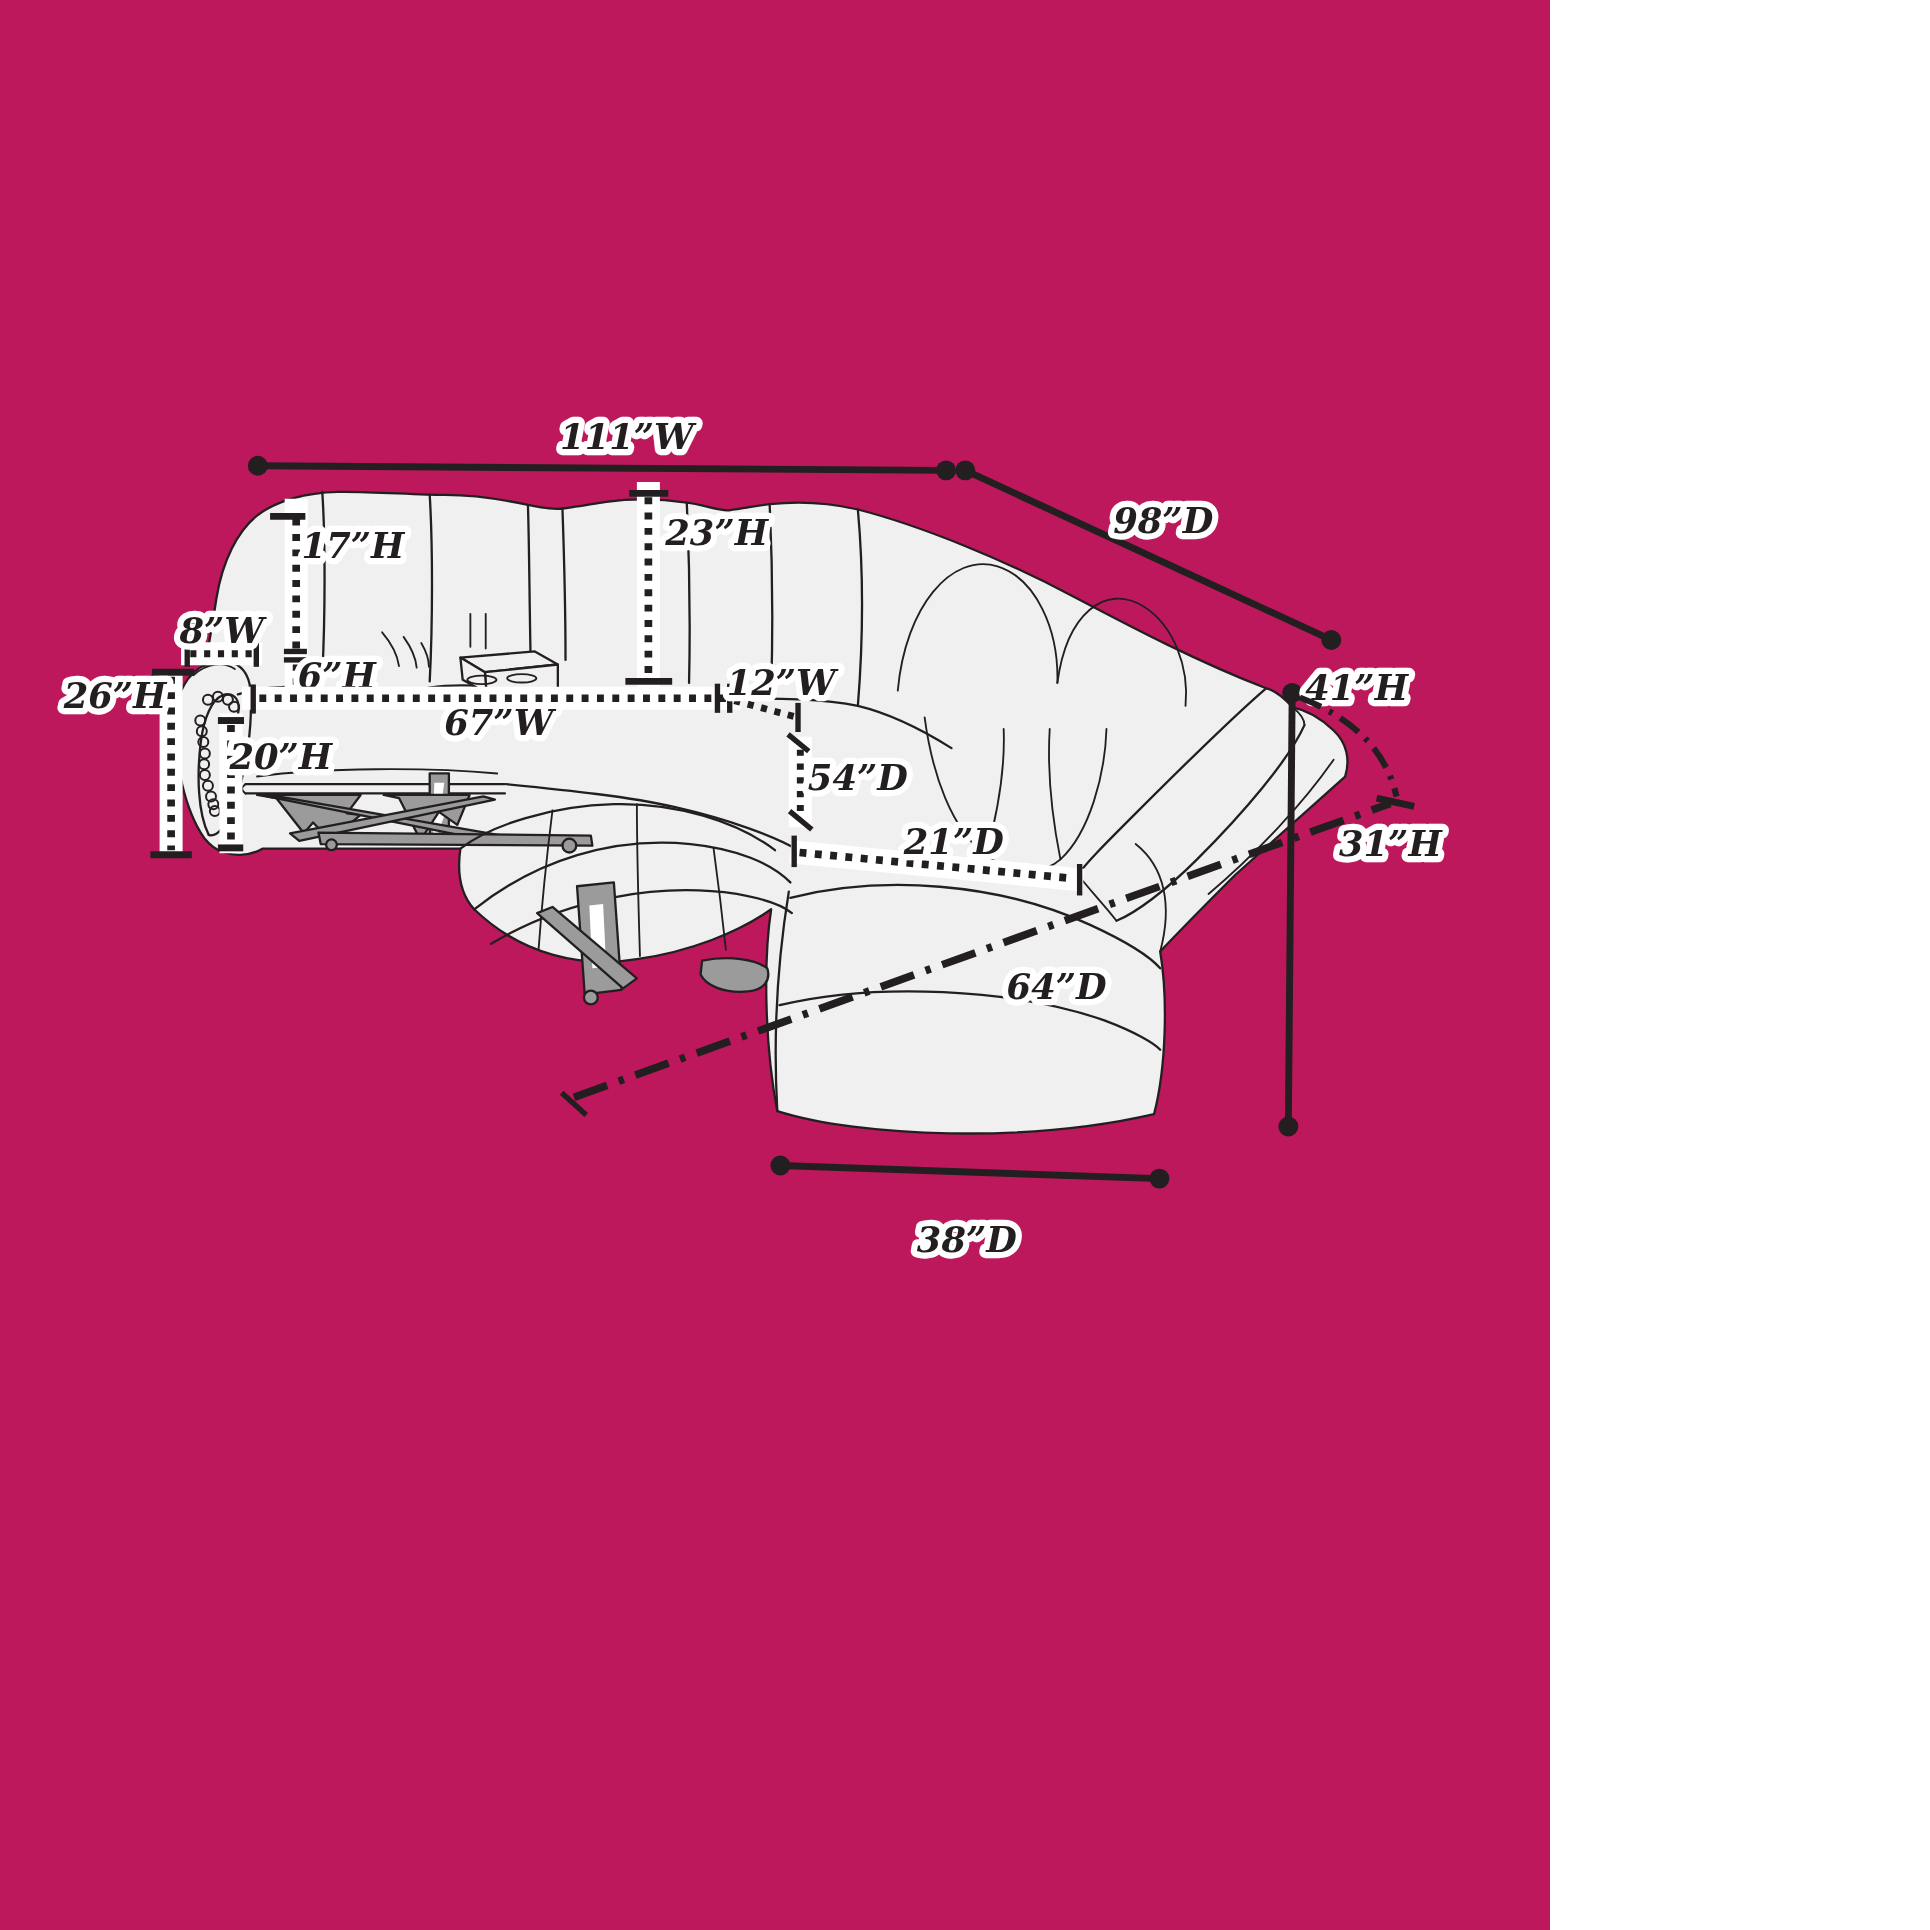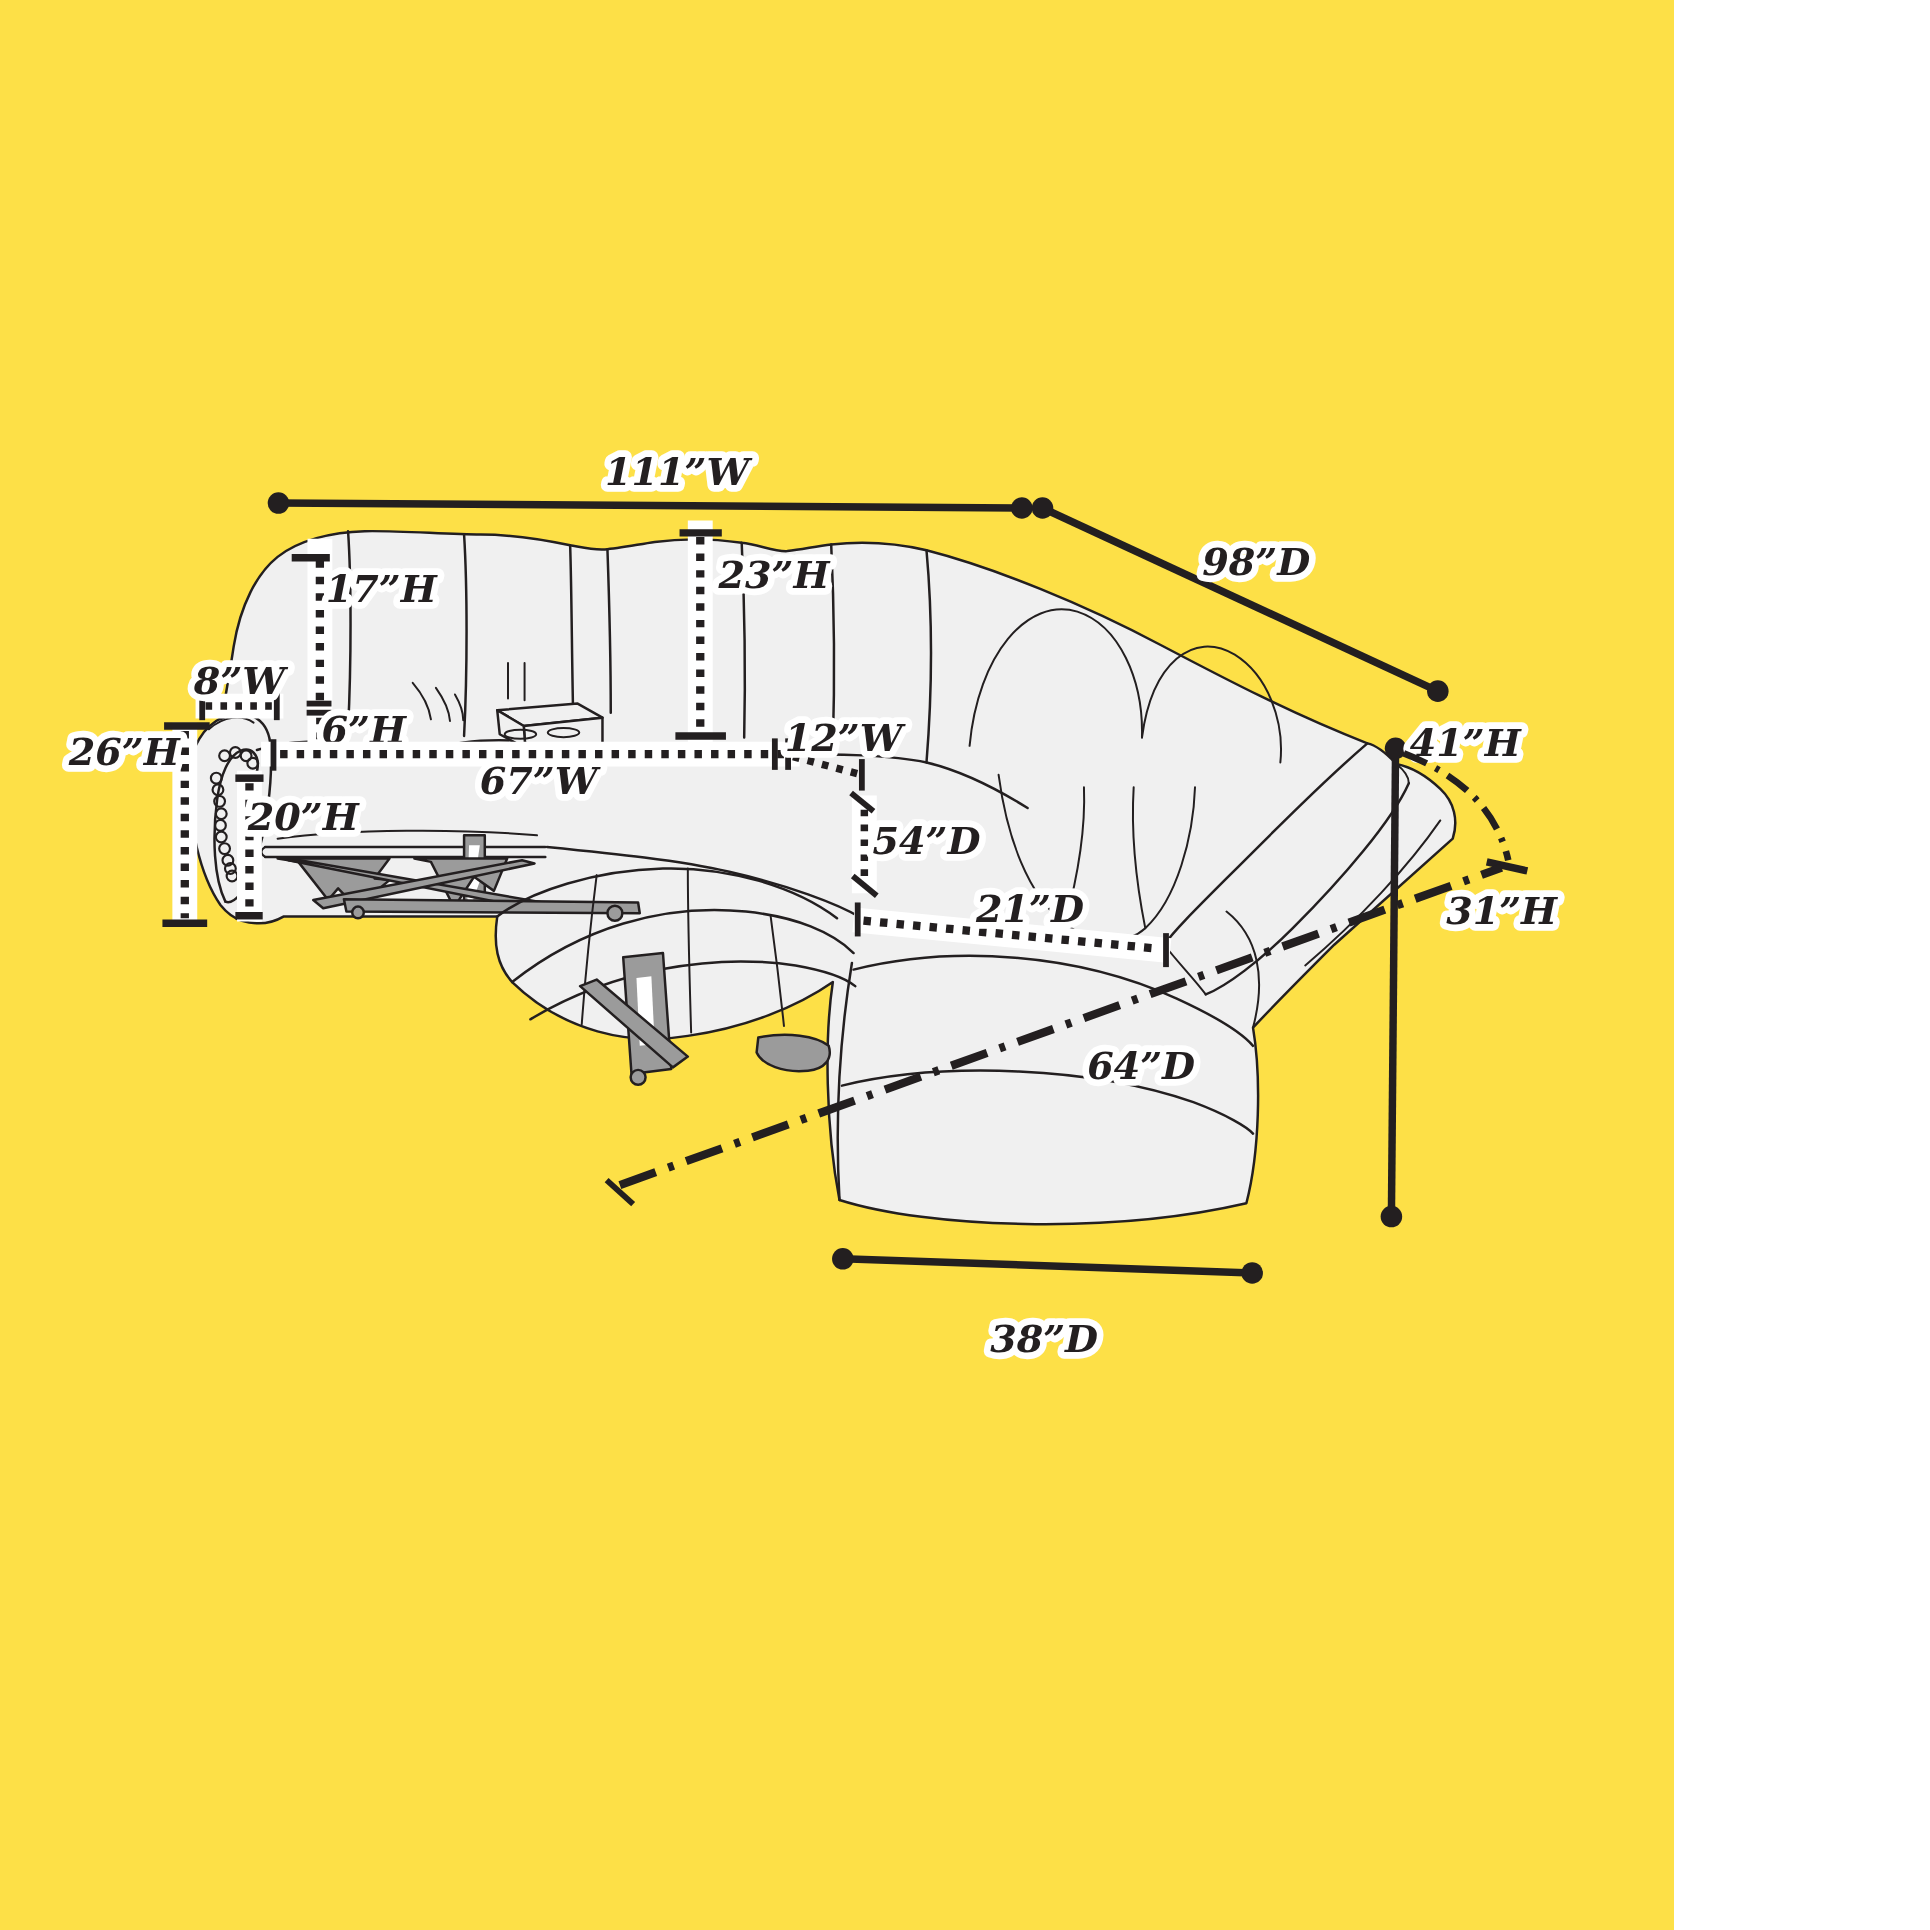--- a/index.html
+++ b/index.html
@@ -1,16 +1,16 @@
 <!DOCTYPE html>
 <html style="--line: #231f20; --sofa-fill: #f0f0f0; --mechanism-gray: #9b9b9b; --label-color: #231f20; --halo: #ffffff;"><head>
 <meta charset="utf-8">
 <style>
   html,body{margin:0;padding:0;background:#fff;}
-  .canvas{position:relative;width:1674px;height:1931px;background:#fde047;overflow:hidden;}
+  .canvas{position:relative;width:1550px;height:1931px;background:#be185d;overflow:hidden;}
   svg{position:absolute;inset:0;}
   .sofa-fill{fill:var(--sofa-fill);stroke:var(--line);stroke-width:3;stroke-linejoin:round;}
   .seam{fill:none;stroke:var(--line);stroke-width:3;stroke-linecap:round;}
   .seam-thin{fill:none;stroke:var(--line);stroke-width:2.4;stroke-linecap:round;}
   .mech{fill:var(--mechanism-gray);stroke:var(--line);stroke-width:3;stroke-linejoin:round;}
   .mech-slot{fill:#fff;stroke:none;}
   .nail{fill:none;stroke:var(--line);stroke-width:2.6;}
   .dim-solid{stroke:var(--line);stroke-width:9;fill:none;stroke-linecap:butt;}
   .dim-dot{stroke:var(--line);stroke-width:10;fill:none;stroke-dasharray:9 11;}
   .dim-dot-thin{stroke:var(--line);stroke-width:9;fill:none;stroke-dasharray:8 10;}

